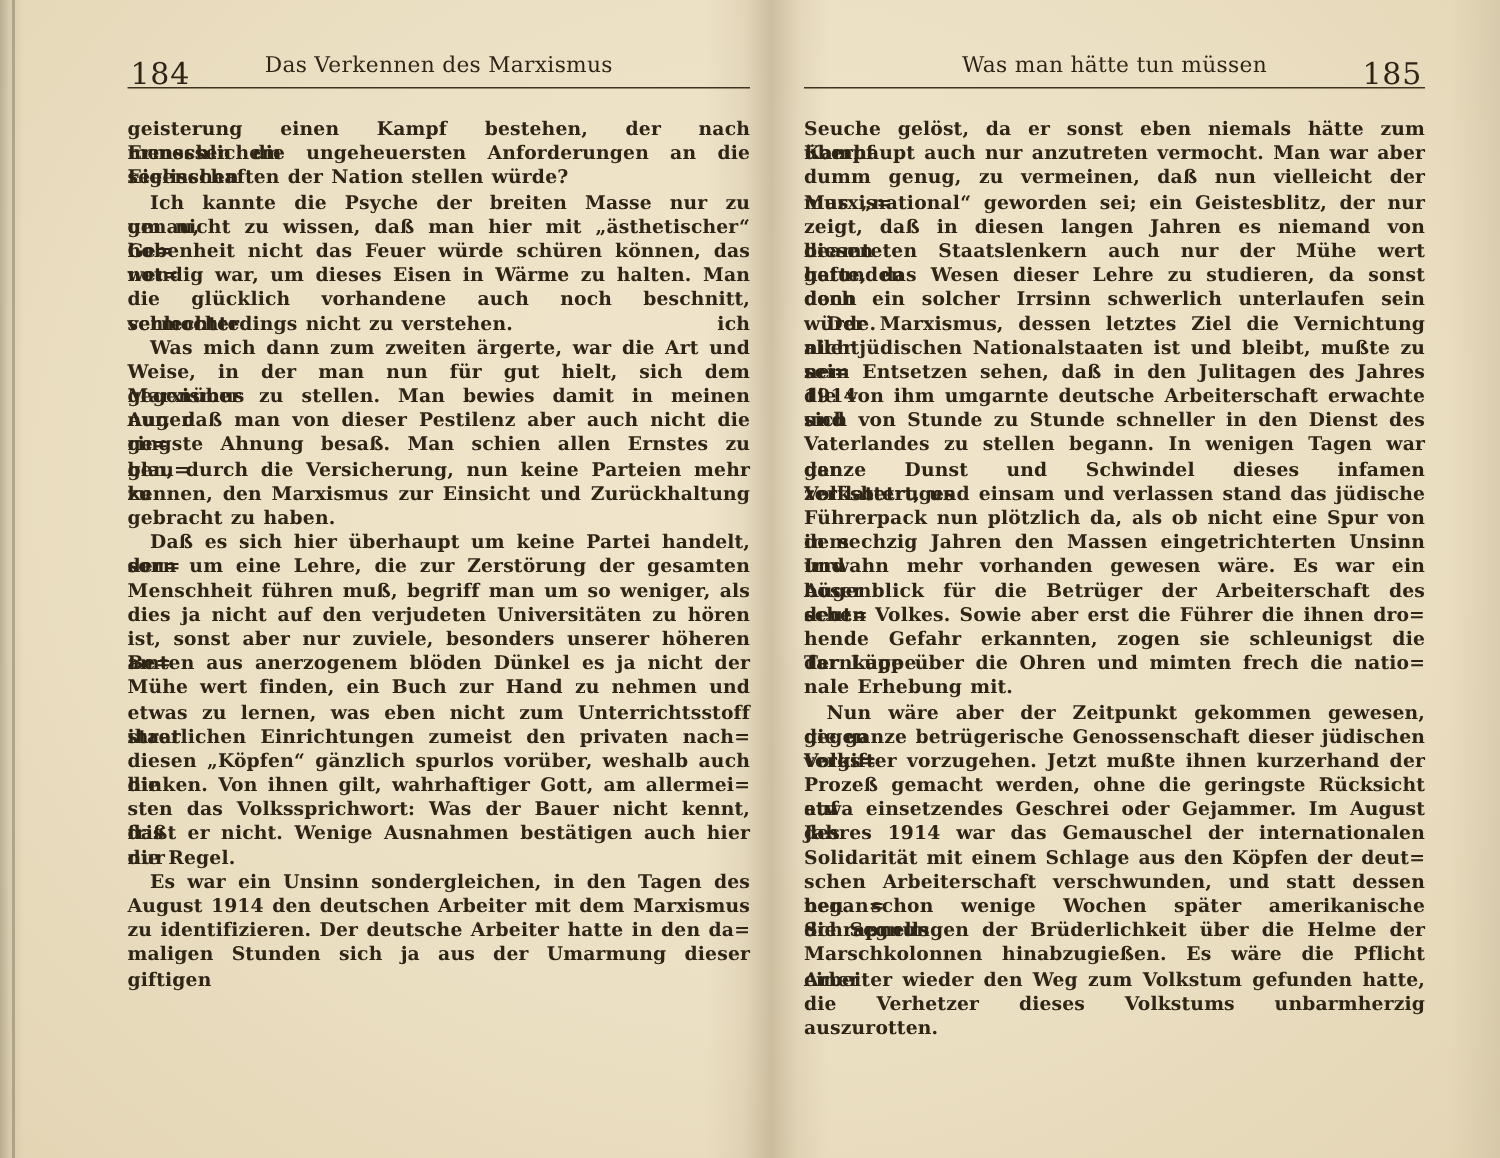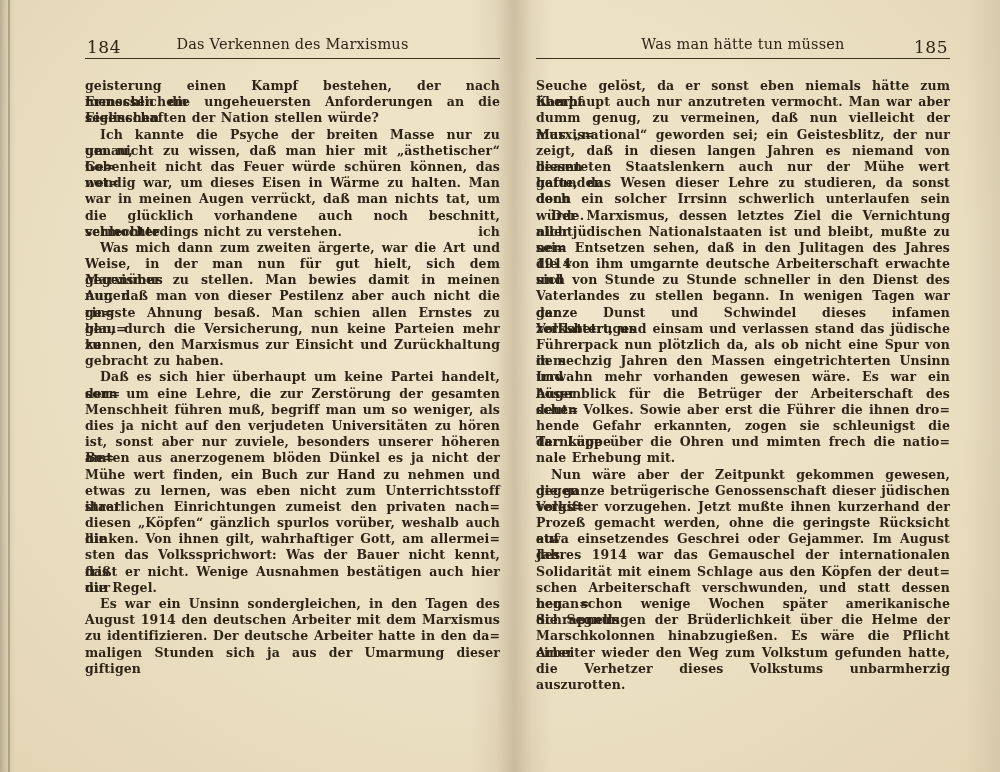--- a/index.html
+++ b/index.html
@@ -36,21 +36,21 @@
   }
   .page-left  { left: 85px;  width: 415px; }
   .page-right { left: 536px; width: 414px; }
   .pg-header {
     position: relative;
     height: 21px;
   }
   .pg-num {
     position: absolute;
     top: 1px;
-    font-size: 17px;
+    font-size: 20px;
     letter-spacing: 0.5px;
   }
   .page-left  .pg-num { left: 2px; }
   .page-right .pg-num { right: 2px; }
   .pg-title {
     display: block;
     text-align: center;
     font-size: 14.5px;
     font-weight: normal;
     letter-spacing: 0.2px;
@@ -93,21 +93,20 @@
     </div>
     <div class="rule"></div>
     <div class="text-block">
         <div class="line">geisterung einen Kampf bestehen, der nach menschlichem</div>
         <div class="line">Ermessen die ungeheuersten Anforderungen an die seelischen</div>
         <div class="line end">Eigenschaften der Nation stellen würde?</div>
         <div class="line indent">Ich kannte die Psyche der breiten Masse nur zu genau,</div>
         <div class="line">um nicht zu wissen, daß man hier mit „ästhetischer“ Ge=</div>
         <div class="line">hobenheit nicht das Feuer würde schüren können, das not=</div>
         <div class="line">wendig war, um dieses Eisen in Wärme zu halten. Man</div>
-        <div class="line">war in meinen Augen verrückt, daß man nichts tat, um</div>
         <div class="line">die glücklich vorhandene auch noch beschnitt, vermochte ich</div>
         <div class="line end">schlechterdings nicht zu verstehen.</div>
         <div class="line indent">Was mich dann zum zweiten ärgerte, war die Art und</div>
         <div class="line">Weise, in der man nun für gut hielt, sich dem Marxismus</div>
         <div class="line">gegenüber zu stellen. Man bewies damit in meinen Augen</div>
         <div class="line">nur, daß man von dieser Pestilenz aber auch nicht die ge=</div>
         <div class="line">ringste Ahnung besaß. Man schien allen Ernstes zu glau=</div>
         <div class="line">ben, durch die Versicherung, nun keine Parteien mehr zu</div>
         <div class="line">kennen, den Marxismus zur Einsicht und Zurückhaltung</div>
         <div class="line end">gebracht zu haben.</div>

